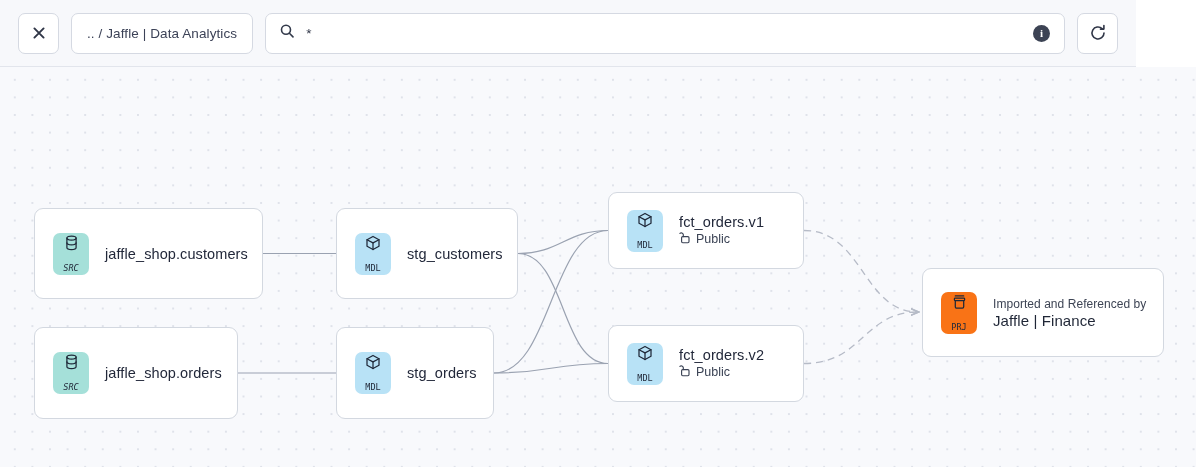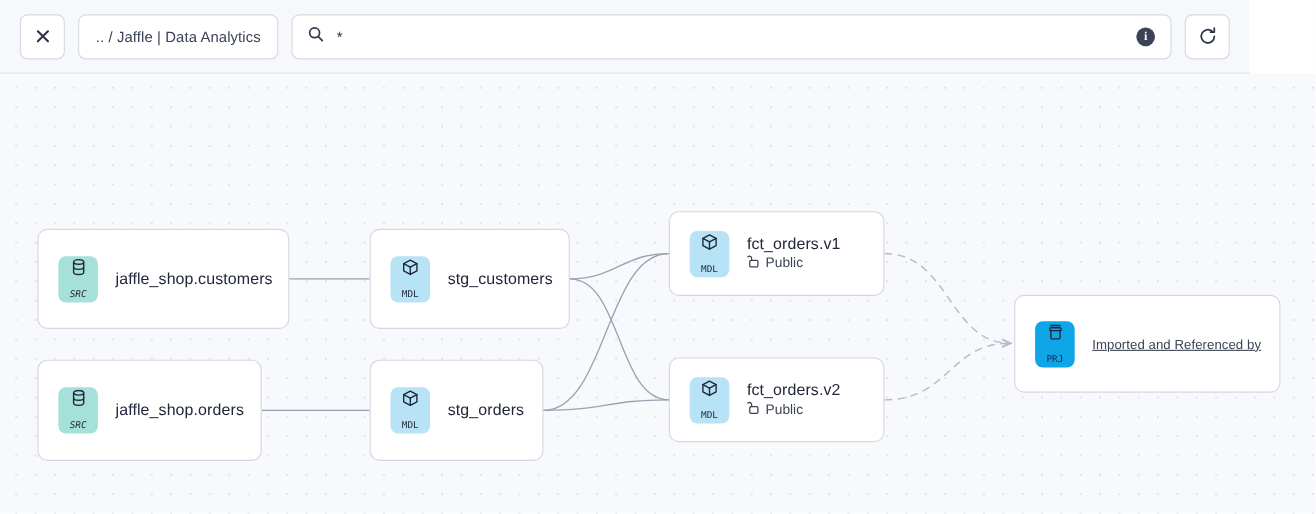--- a/index.html
+++ b/index.html
@@ -147,21 +147,21 @@
   .badge svg { display: block; }
   .badge-text {
     font-family: "DejaVu Sans Mono", monospace;
     font-size: 8.5px;
     color: #222a3a;
     letter-spacing: 0px;
     line-height: 1;
   }
   .badge.src { background: #a5e0d9; font-style: italic; }
   .badge.mdl { background: #b8e2f6; }
-  .badge.prj { background: #0ea5e9; }
+  .badge.prj { background: #f97316; }
 
   .node-body { display: flex; flex-direction: column; gap: 1px; min-width: 0; }
   .node-title {
     font-size: 14.5px;
     color: #22283a;
     white-space: nowrap;
     letter-spacing: .1px;
   }
   .node-sub {
     display: flex;
@@ -169,21 +169,20 @@
     gap: 5px;
     font-size: 12.5px;
     color: #3a4254;
     white-space: nowrap;
   }
   .node-over {
     font-size: 12px;
     color: #3d4454;
     white-space: nowrap;
     letter-spacing: .05px;
-    text-decoration: underline;
   }
   .node-main {
     font-size: 15px;
     color: #1f2636;
     white-space: nowrap;
     letter-spacing: .1px;
   }
 
   
   #node-src-customers { left: 34px;  top: 141px; width: 229px; height: 91px; }
@@ -376,17 +375,18 @@
           <svg width="15" height="16" viewBox="0 0 15 16" fill="none" stroke="#1f2838" stroke-width="1.25" stroke-linecap="round" stroke-linejoin="round">
             <path d="M3.3,1.9 H11.7"></path>
             <rect x="2.4" y="4.0" width="10.2" height="2.6" rx="0.8"></rect>
             <path d="M3.3,6.6 V12.8 A1.3,1.3 0 0 0 4.6,14.1 H10.4 A1.3,1.3 0 0 0 11.7,12.8 V6.6"></path>
           </svg>
         </span>
         <span class="badge-text">PRJ</span>
       </div>
       <div class="node-body">
         <span class="node-over">Imported and Referenced by</span>
+        <span class="node-main">Jaffle | Finance</span>
       </div>
     </div>
 
   </div>
 </div>
 
 </body></html>

